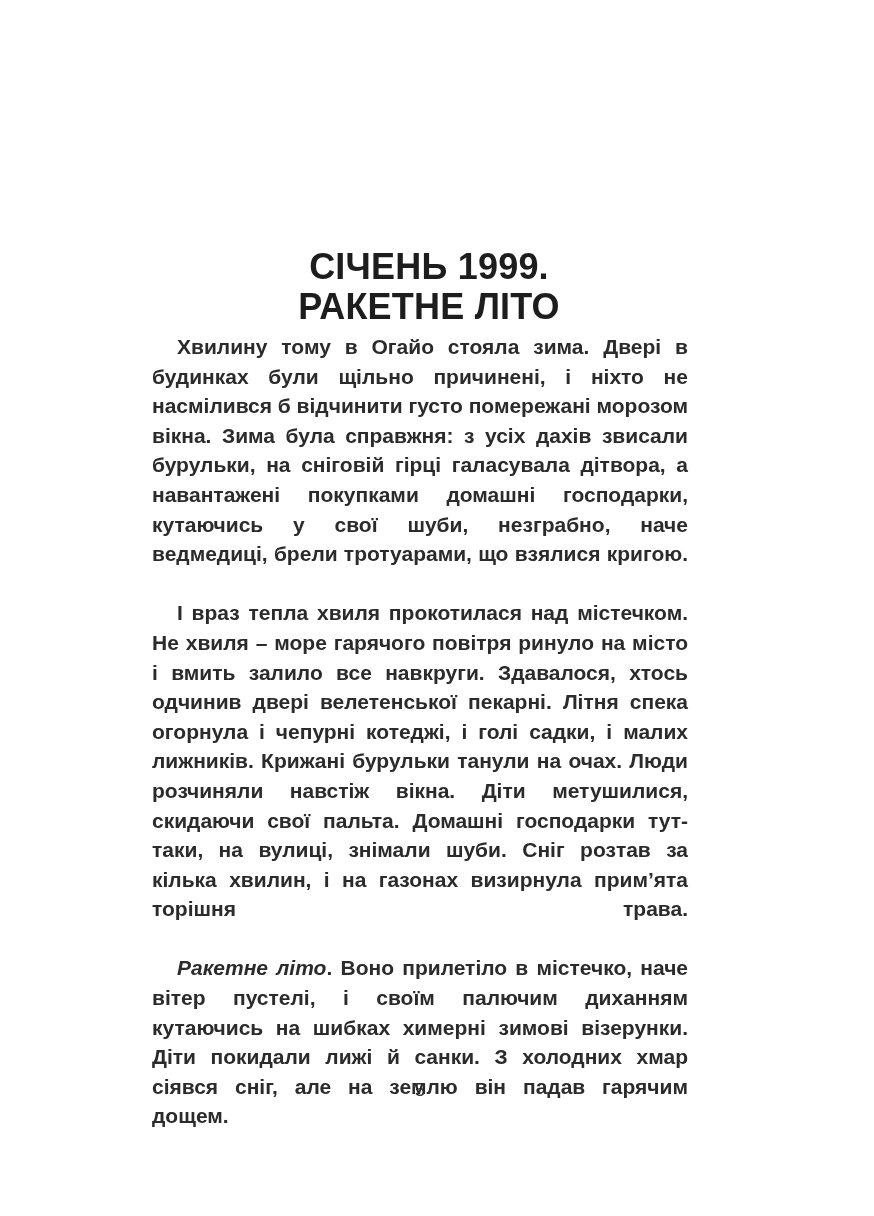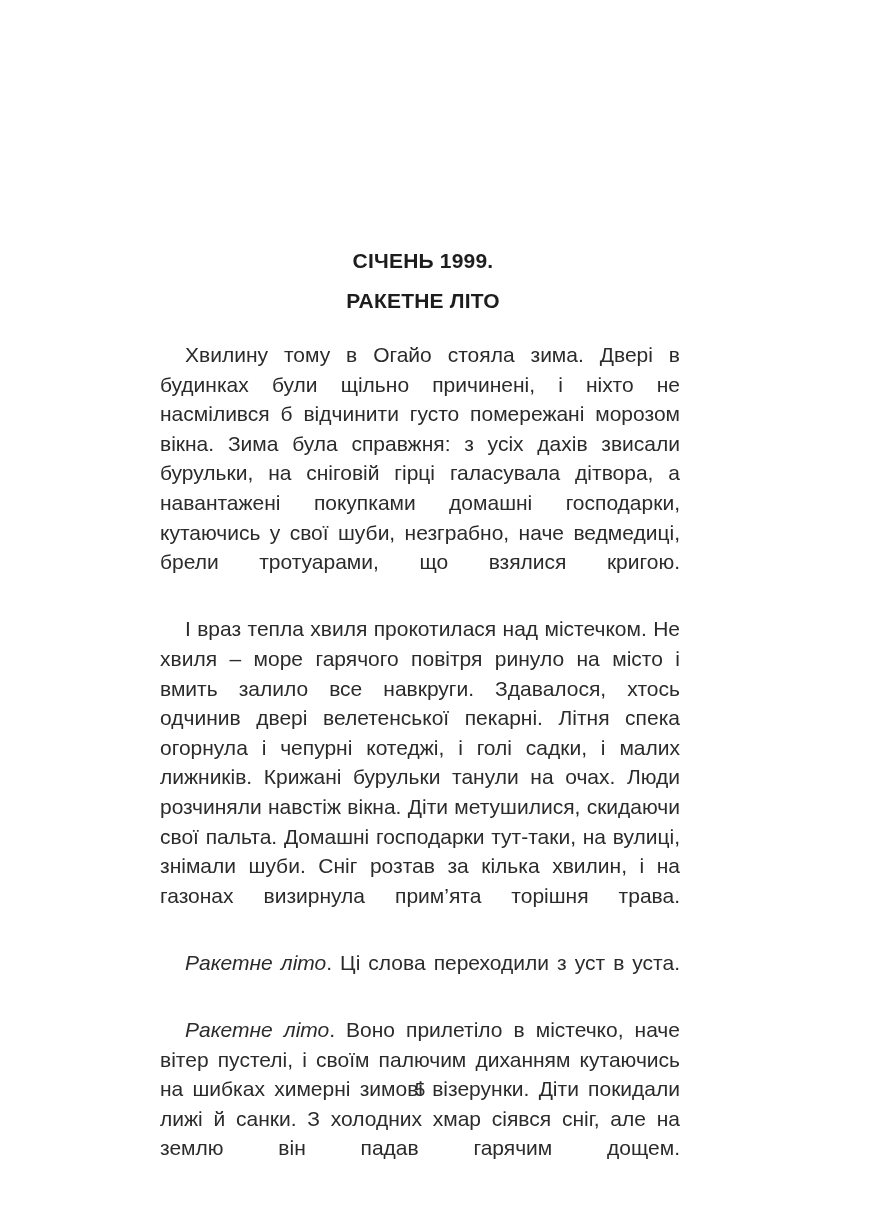--- a/index.html
+++ b/index.html
@@ -26,29 +26,29 @@
   }
 
   .content-block {
     position: absolute;
     left: 152px;
     top: 0;
     width: 536px;
   }
 
   .chapter-title {
-    margin: 3px;
+    margin: 9px;
     padding: 0;
     position: absolute;
     left: 0;
     top: 238px;
     width: 536px;
     text-align: center;
     font-weight: 700;
-    font-size: 21px;
+    font-size: 36px;
     line-height: 40px;
     letter-spacing: 0.2px;
     color: #1d1d1d;
   }
   .chapter-title .title-line {
     display: block;
     white-space: pre;
   }
 
   .body-text {
@@ -57,25 +57,26 @@
     top: 332px;
     width: 536px;
     color: #2b2b2b;
     font-size: 21px;
     line-height: 29.6px;
     text-align: justify;
     text-justify: inter-word;
   }
 
   .body-text p {
-    margin: 8px;
+    margin: 0;
     padding: 0;
     text-indent: 25px;
     text-align: justify;
     hyphens: manual;
+    font-weight: bold;
     -webkit-hyphens: manual;
   }
 
   
   .body-text p:after {
     content: "";
     display: inline-block;
     width: 100%;
   }
 
@@ -105,21 +106,20 @@
       <span class="title-line">СІЧЕНЬ 1999.</span>
       <span class="title-line">РАКЕТНЕ ЛІТО</span>
     </h1>
 
     <div class="body-text">
 
       <p>Хвилину тому в Огайо стояла зима. Двері в будинках були щільно причинені, і ніхто не насмілився б відчинити густо помережані морозом вікна. Зима була справжня: з усіх дахів звисали бурульки, на сніговій гірці галасувала дітвора, а навантажені покупками домашні господарки, кутаючись у свої шуби, незграбно, наче ведмедиці, брели тротуарами, що взялися кригою.</p>
 
       <p>І враз тепла хвиля прокотилася над містечком. Не хвиля – море гарячого повітря ринуло на місто і вмить залило все навкруги. Здавалося, хтось одчинив двері велетенської пекарні. Літня спека огорнула і чепурні котеджі, і голі садки, і малих лижників. Крижані бурульки танули на очах. Люди розчиняли навстіж вікна. Діти метушилися, скидаючи свої пальта. Домашні господарки тут-таки, на вулиці, знімали шуби. Сніг розтав за кілька хвилин, і на газонах визирнула прим’ята торішня трава.</p>
 
-      <p><span class="run-in-italic">Ракетне літо</span><span>. Ці слова переходили з уст в уста.</span></p>
 
       <p><span class="run-in-italic">Ракетне літо</span><span>. Воно прилетіло в містечко, наче вітер пустелі, і своїм палючим диханням кутаючись на шибках химерні зимові візерунки. Діти покидали лижі й санки. З холодних хмар сіявся сніг, але на землю він падав гарячим дощем.</span></p>
 
     </div>
 
   </div>
 
   <div class="page-number">5</div>
 
 </div>

